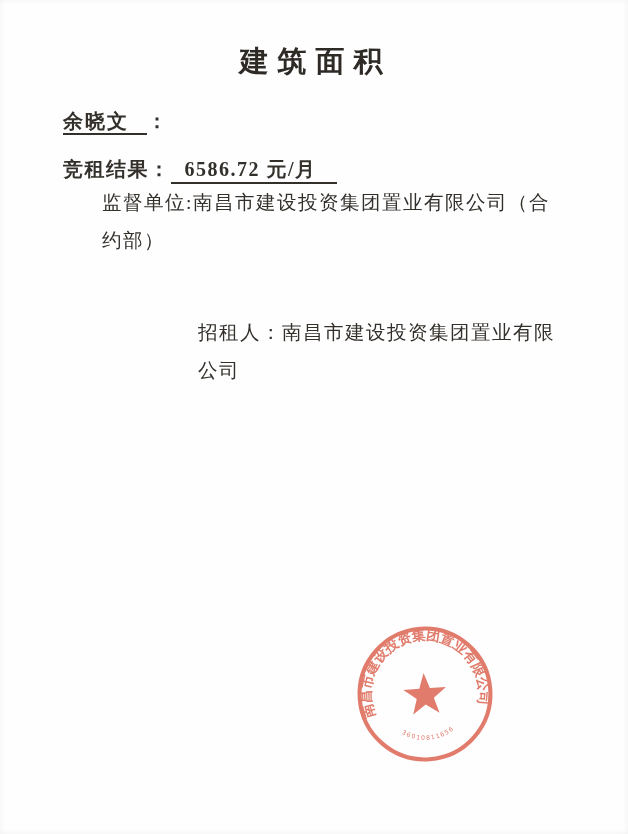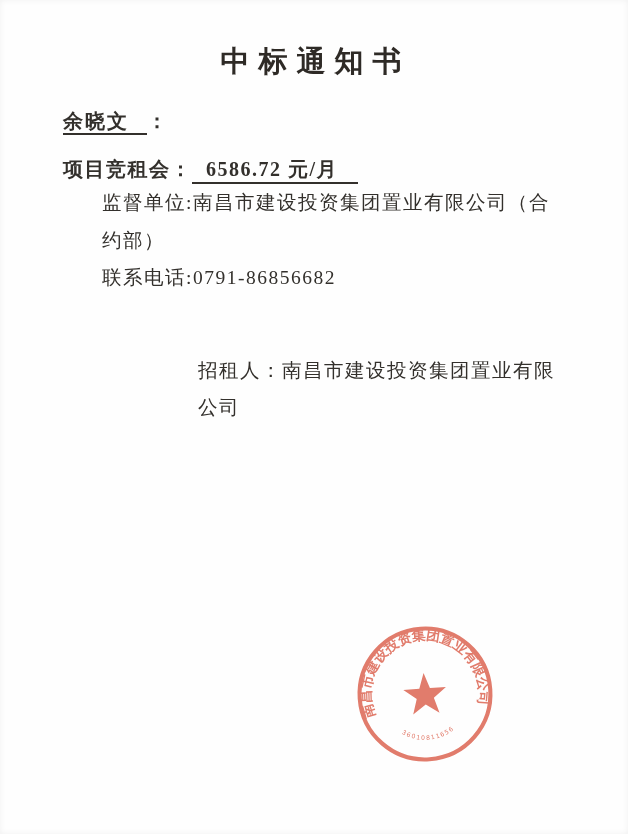--- a/index.html
+++ b/index.html
@@ -99,34 +99,33 @@
     font-size:6px;
     letter-spacing:1.2px;
   }
 </style>
 </head>
 <body>
 
 <div class="page">
   <div class="content">
 
-    <h1 class="title">中标通知书</h1>
+    <h1 class="title">建筑面积</h1>
 
     <div class="addressee">
       <span class="addressee-name">余晓文</span><span>：</span>
     </div>
 
 
     <div class="result-line">
-      <span class="result-label">项目竞租会：</span><span class="result-value">6586.72 元/月</span>
+      <span class="result-label">竞租结果：</span><span class="result-value">6586.72 元/月</span>
     </div>
 
 
     <div class="body-line">监督单位:南昌市建设投资集团置业有限公司（合约部）</div>
-    <div class="body-line">联系电话:0791-86856682</div>
 
     <div class="sig-lessor">招租人：南昌市建设投资集团置业有限公司</div>
 
   </div>
 
   <div class="stamp">
     <svg viewBox="0 0 135 135" xmlns="http://www.w3.org/2000/svg">
       <defs>
         <path id="sealArcPath" d="M 17.7,85.6 A 53,53 0 1 1 117.3,85.6" fill="none"></path>
         <path id="sealSerialPath" d="M 40.4,103.4 A 45,45 0 0 0 94.6,103.4" fill="none"></path>

